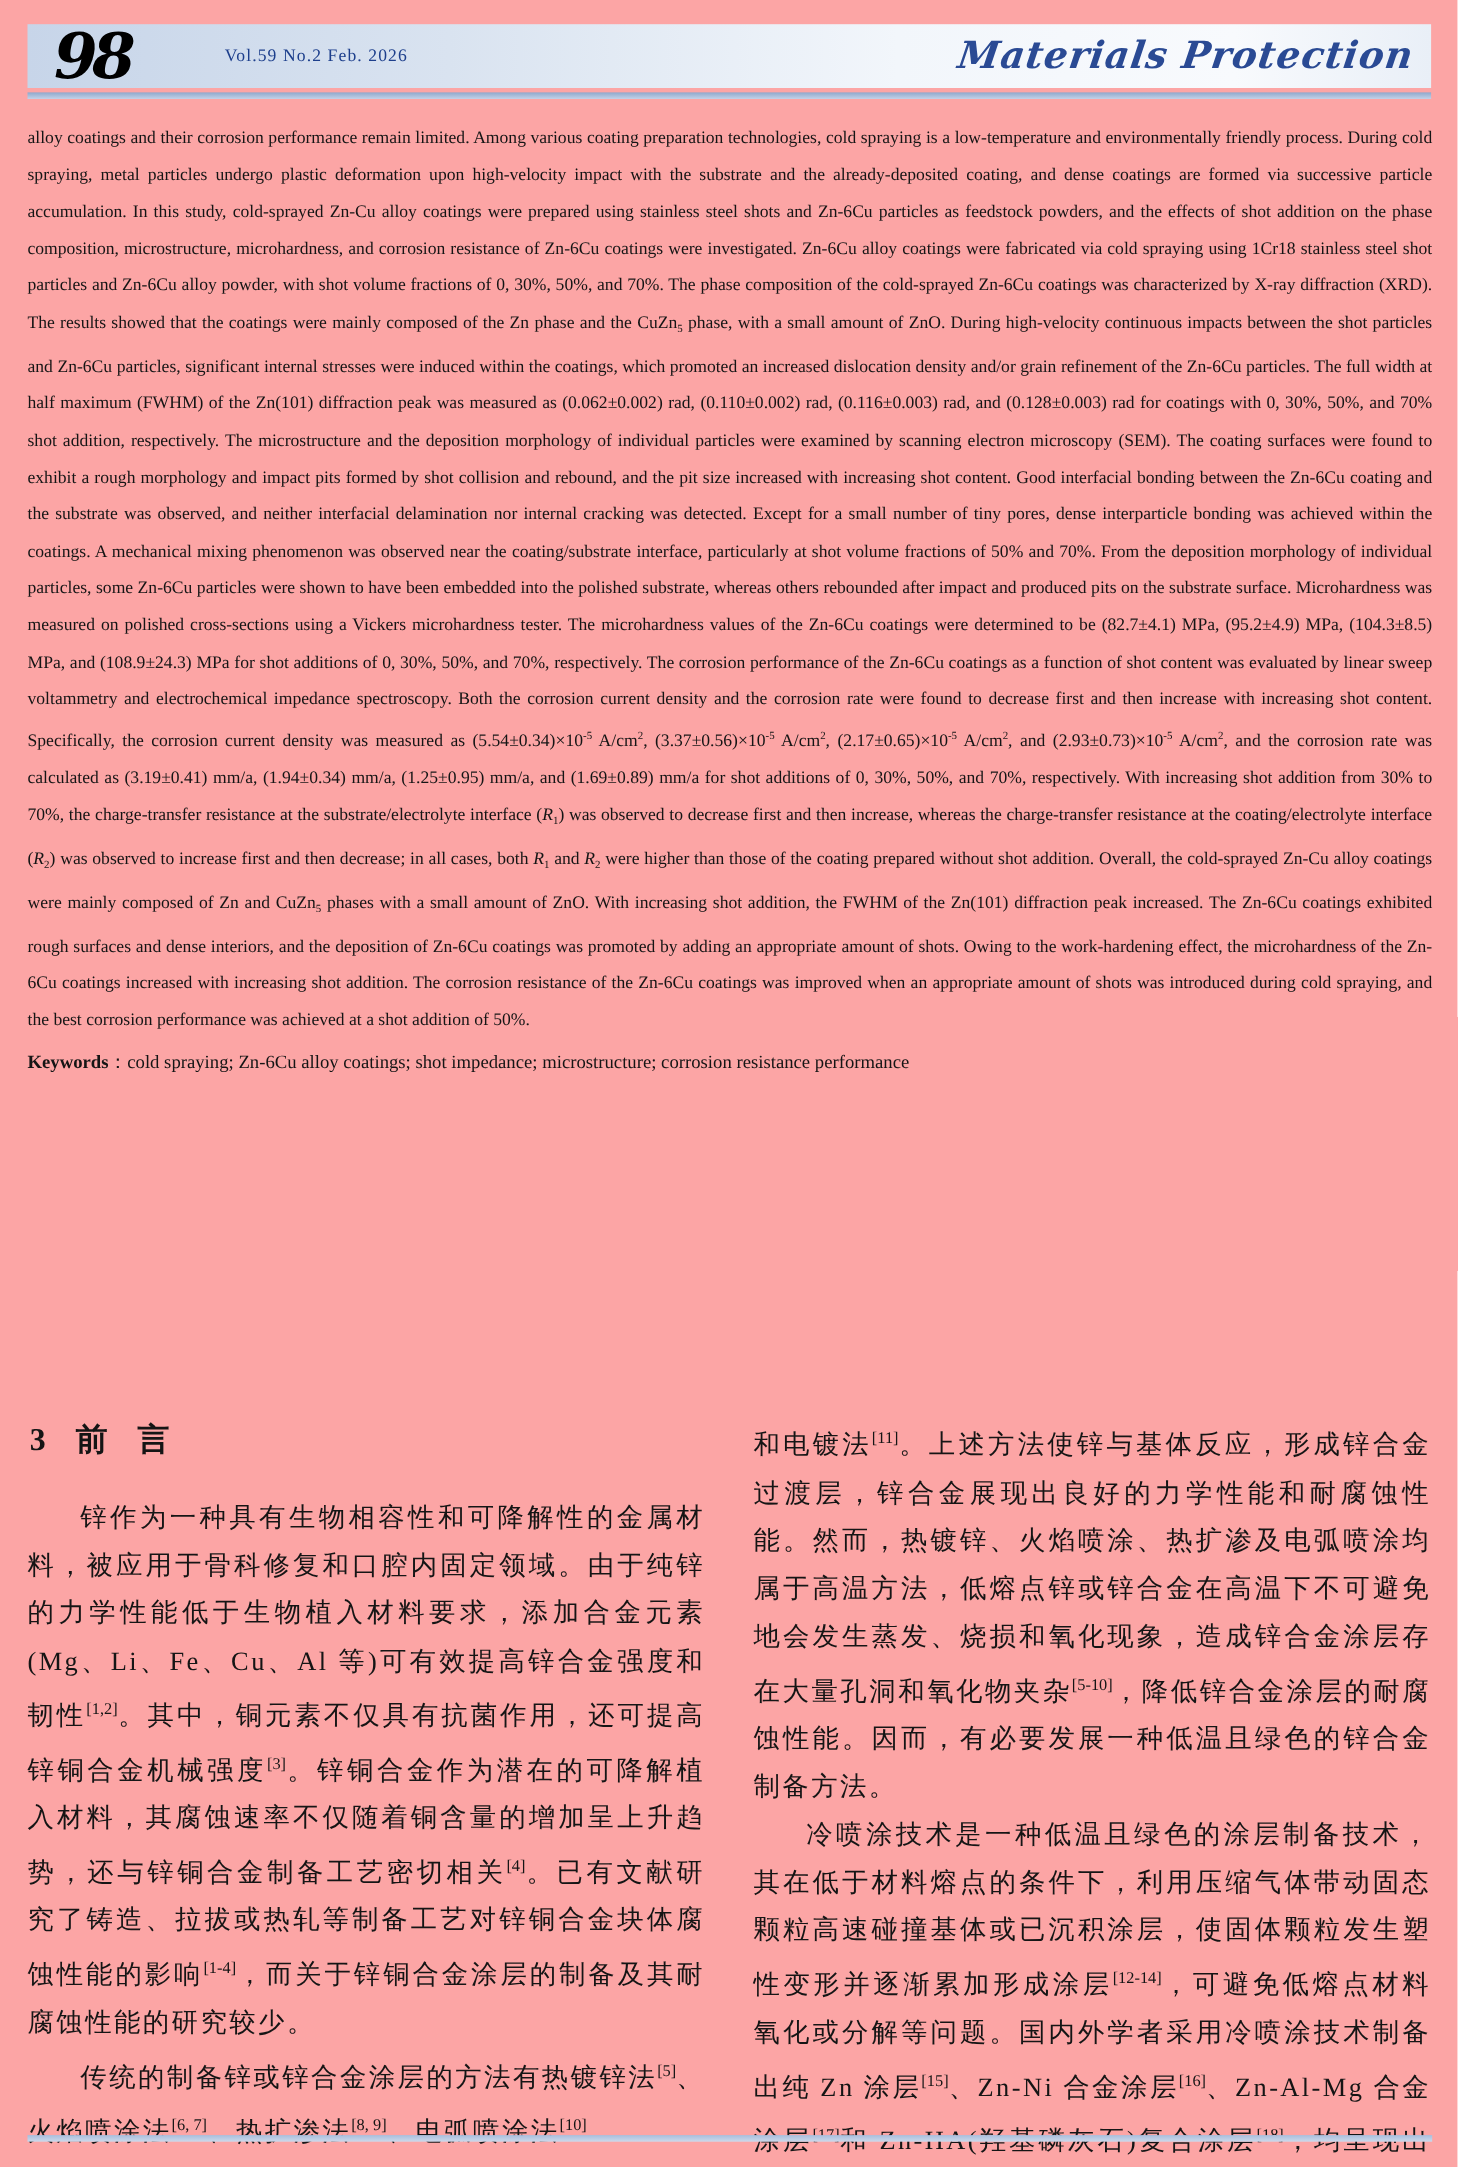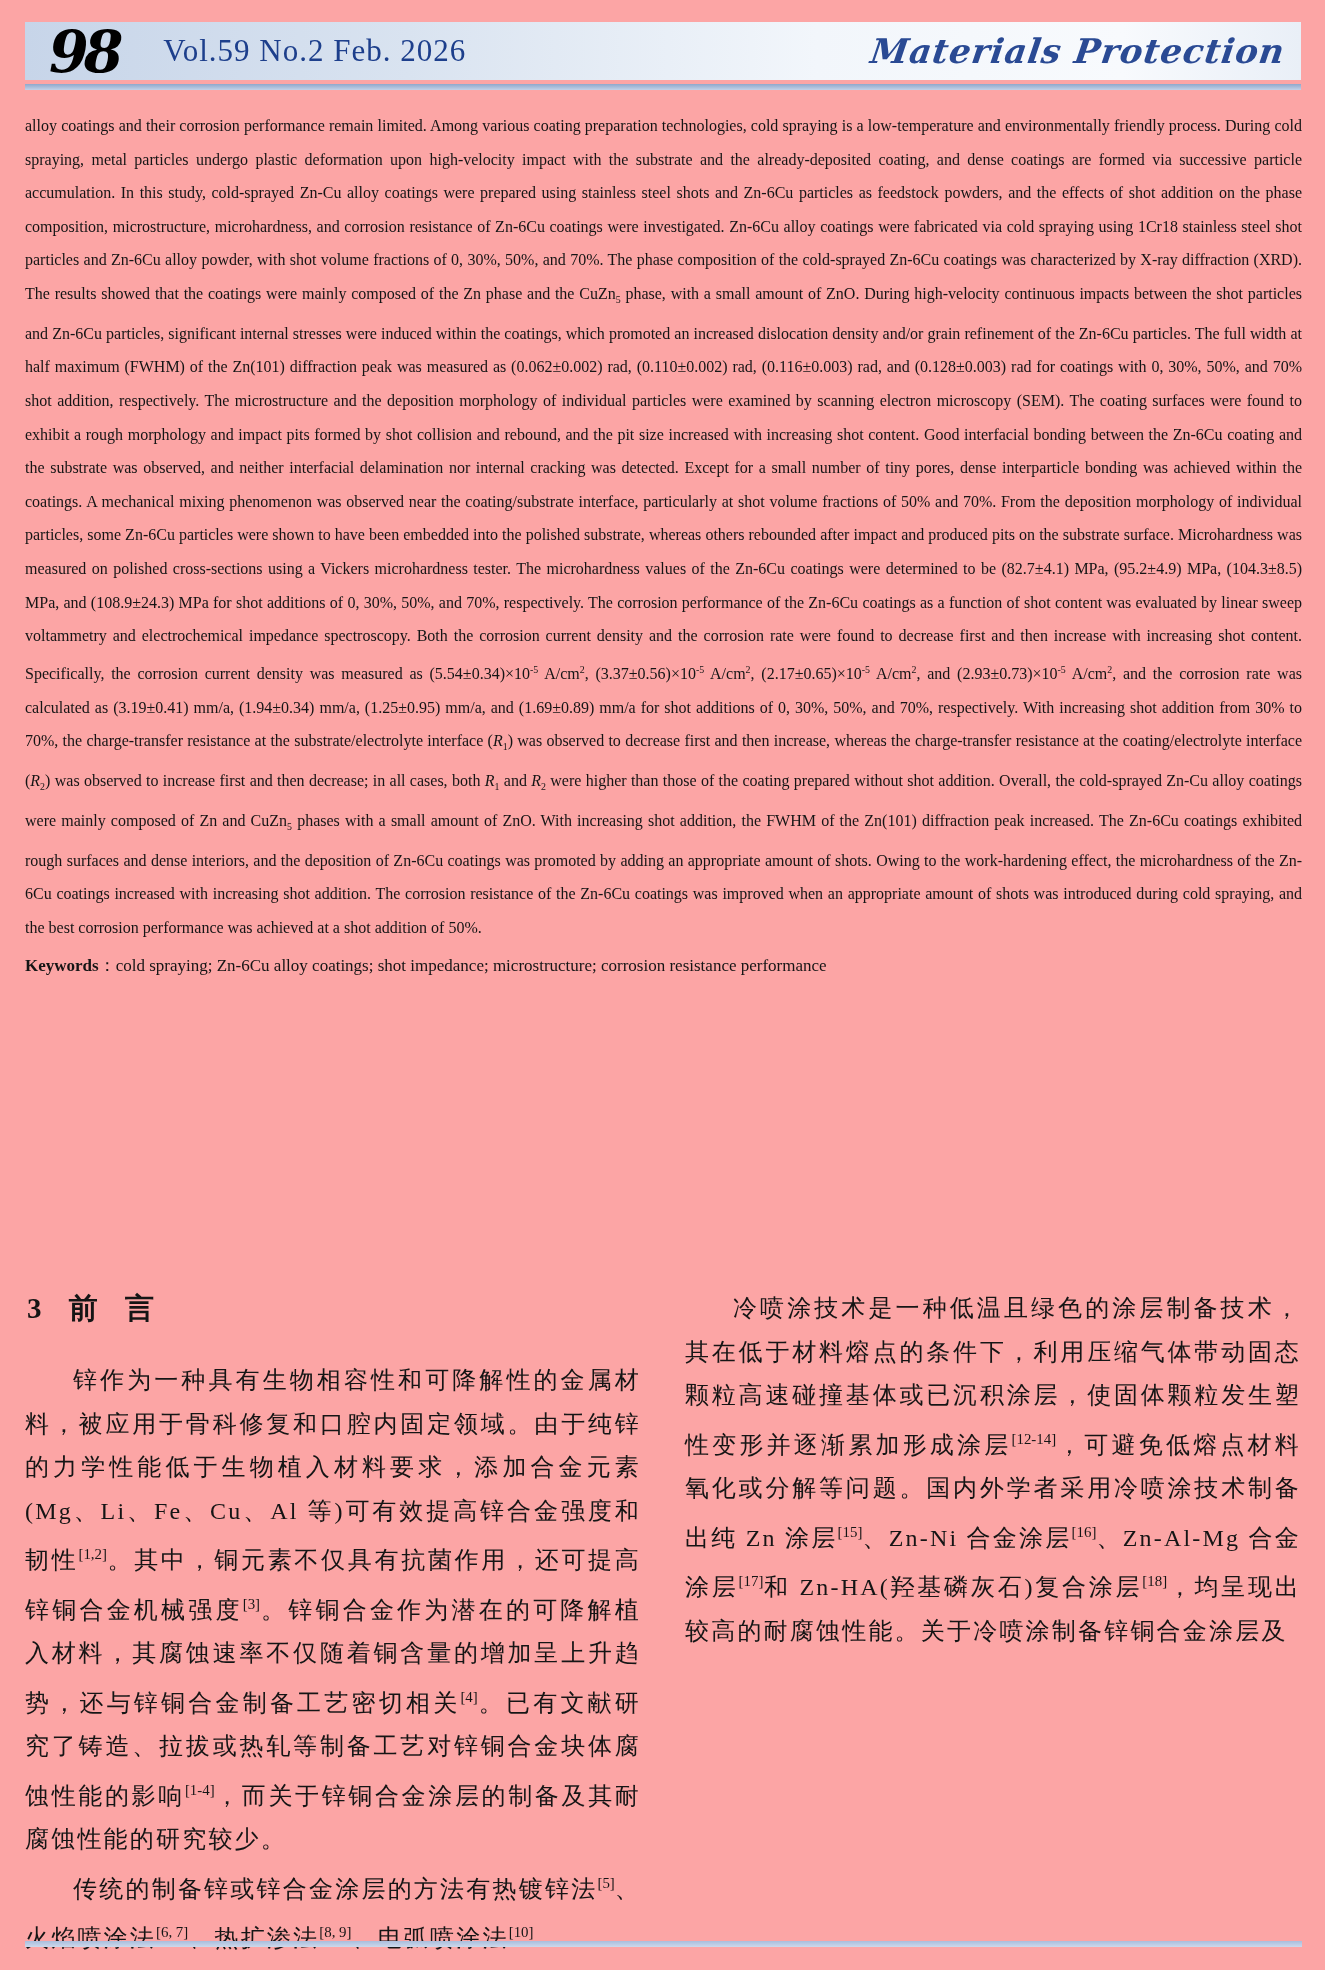--- a/index.html
+++ b/index.html
@@ -25,22 +25,22 @@
     display:flex;align-items:center;
   }
   .page-num{
     font-family:"DejaVu Serif",serif;
     font-weight:700;font-style:italic;
     font-size:57px;line-height:1;
     letter-spacing:-5px;color:#000;
     margin-left:24px;
   }
   .issue{
-    margin-left:45px;
-    font-size:31px;letter-spacing:1px;
+    margin-left:86px;
+    font-size:16px;letter-spacing:1px;
     color:var(--header-text-blue);
   }
   .journal{
     margin-left:auto;margin-right:16px;
     font-size:34px;font-style:italic;font-weight:700;
     color:var(--journal-blue);
     font-family:"DejaVu Serif",serif;
     transform:skewX(-8deg);
     letter-spacing:1px;
   }
@@ -102,19 +102,20 @@
     <p class="keywords"><span class="b">Keywords</span><span>：cold spraying; Zn-6Cu alloy coatings; shot impedance; microstructure; corrosion resistance performance</span></p>
   </div>
 
   <div class="intro">
     <div class="col">
       <div class="section-heading">3 前 言</div>
       <p class="cjk indent"><span>锌作为一种具有生物相容性和可降解性的金属材料，被应用于骨科修复和口腔内固定领域。由于纯锌的力学性能低于生物植入材料要求，添加合金元素(Mg、Li、Fe、Cu、Al 等)可有效提高锌合金强度和韧性</span><span class="sup">[1,2]</span><span>。其中，铜元素不仅具有抗菌作用，还可提高锌铜合金机械强度</span><span class="sup">[3]</span><span>。锌铜合金作为潜在的可降解植入材料，其腐蚀速率不仅随着铜含量的增加呈上升趋势，还与锌铜合金制备工艺密切相关</span><span class="sup">[4]</span><span>。已有文献研究了铸造、拉拔或热轧等制备工艺对锌铜合金块体腐蚀性能的影响</span><span class="sup">[1-4]</span><span>，而关于锌铜合金涂层的制备及其耐腐蚀性能的研究较少。</span></p>
       <p class="cjk indent"><span>传统的制备锌或锌合金涂层的方法有热镀锌法</span><span class="sup">[5]</span><span>、火焰喷涂法</span><span class="sup">[6, 7]</span><span>、热扩渗法</span><span class="sup">[8, 9]</span><span>、电弧喷涂法</span><span class="sup">[10]</span></p>
     </div>
     <div class="col">
+      <p class="cjk"><span>和电镀法</span><span class="sup">[11]</span><span>。上述方法使锌与基体反应，形成锌合金过渡层，锌合金展现出良好的力学性能和耐腐蚀性能。然而，热镀锌、火焰喷涂、热扩渗及电弧喷涂均属于高温方法，低熔点锌或锌合金在高温下不可避免地会发生蒸发、烧损和氧化现象，造成锌合金涂层存在大量孔洞和氧化物夹杂</span><span class="sup">[5-10]</span><span>，降低锌合金涂层的耐腐蚀性能。因而，有必要发展一种低温且绿色的锌合金制备方法。</span></p>
       <p class="cjk indent"><span>冷喷涂技术是一种低温且绿色的涂层制备技术，其在低于材料熔点的条件下，利用压缩气体带动固态颗粒高速碰撞基体或已沉积涂层，使固体颗粒发生塑性变形并逐渐累加形成涂层</span><span class="sup">[12-14]</span><span>，可避免低熔点材料氧化或分解等问题。国内外学者采用冷喷涂技术制备出纯 Zn 涂层</span><span class="sup">[15]</span><span>、Zn-Ni 合金涂层</span><span class="sup">[16]</span><span>、Zn-Al-Mg 合金涂层</span><span class="sup">[17]</span><span>和 Zn-HA(羟基磷灰石)复合涂层</span><span class="sup">[18]</span><span>，均呈现出较高的耐腐蚀性能。关于冷喷涂制备锌铜合金涂层及</span></p>
     </div>
   </div>
 
   <div class="footer-rule"></div>
 
 </div>
 
 </body></html>

